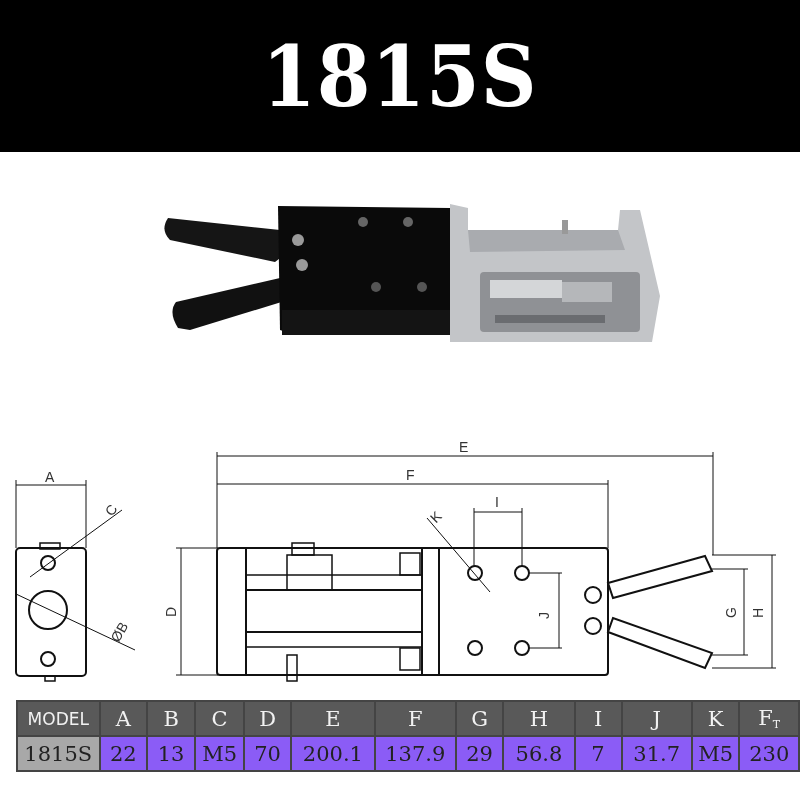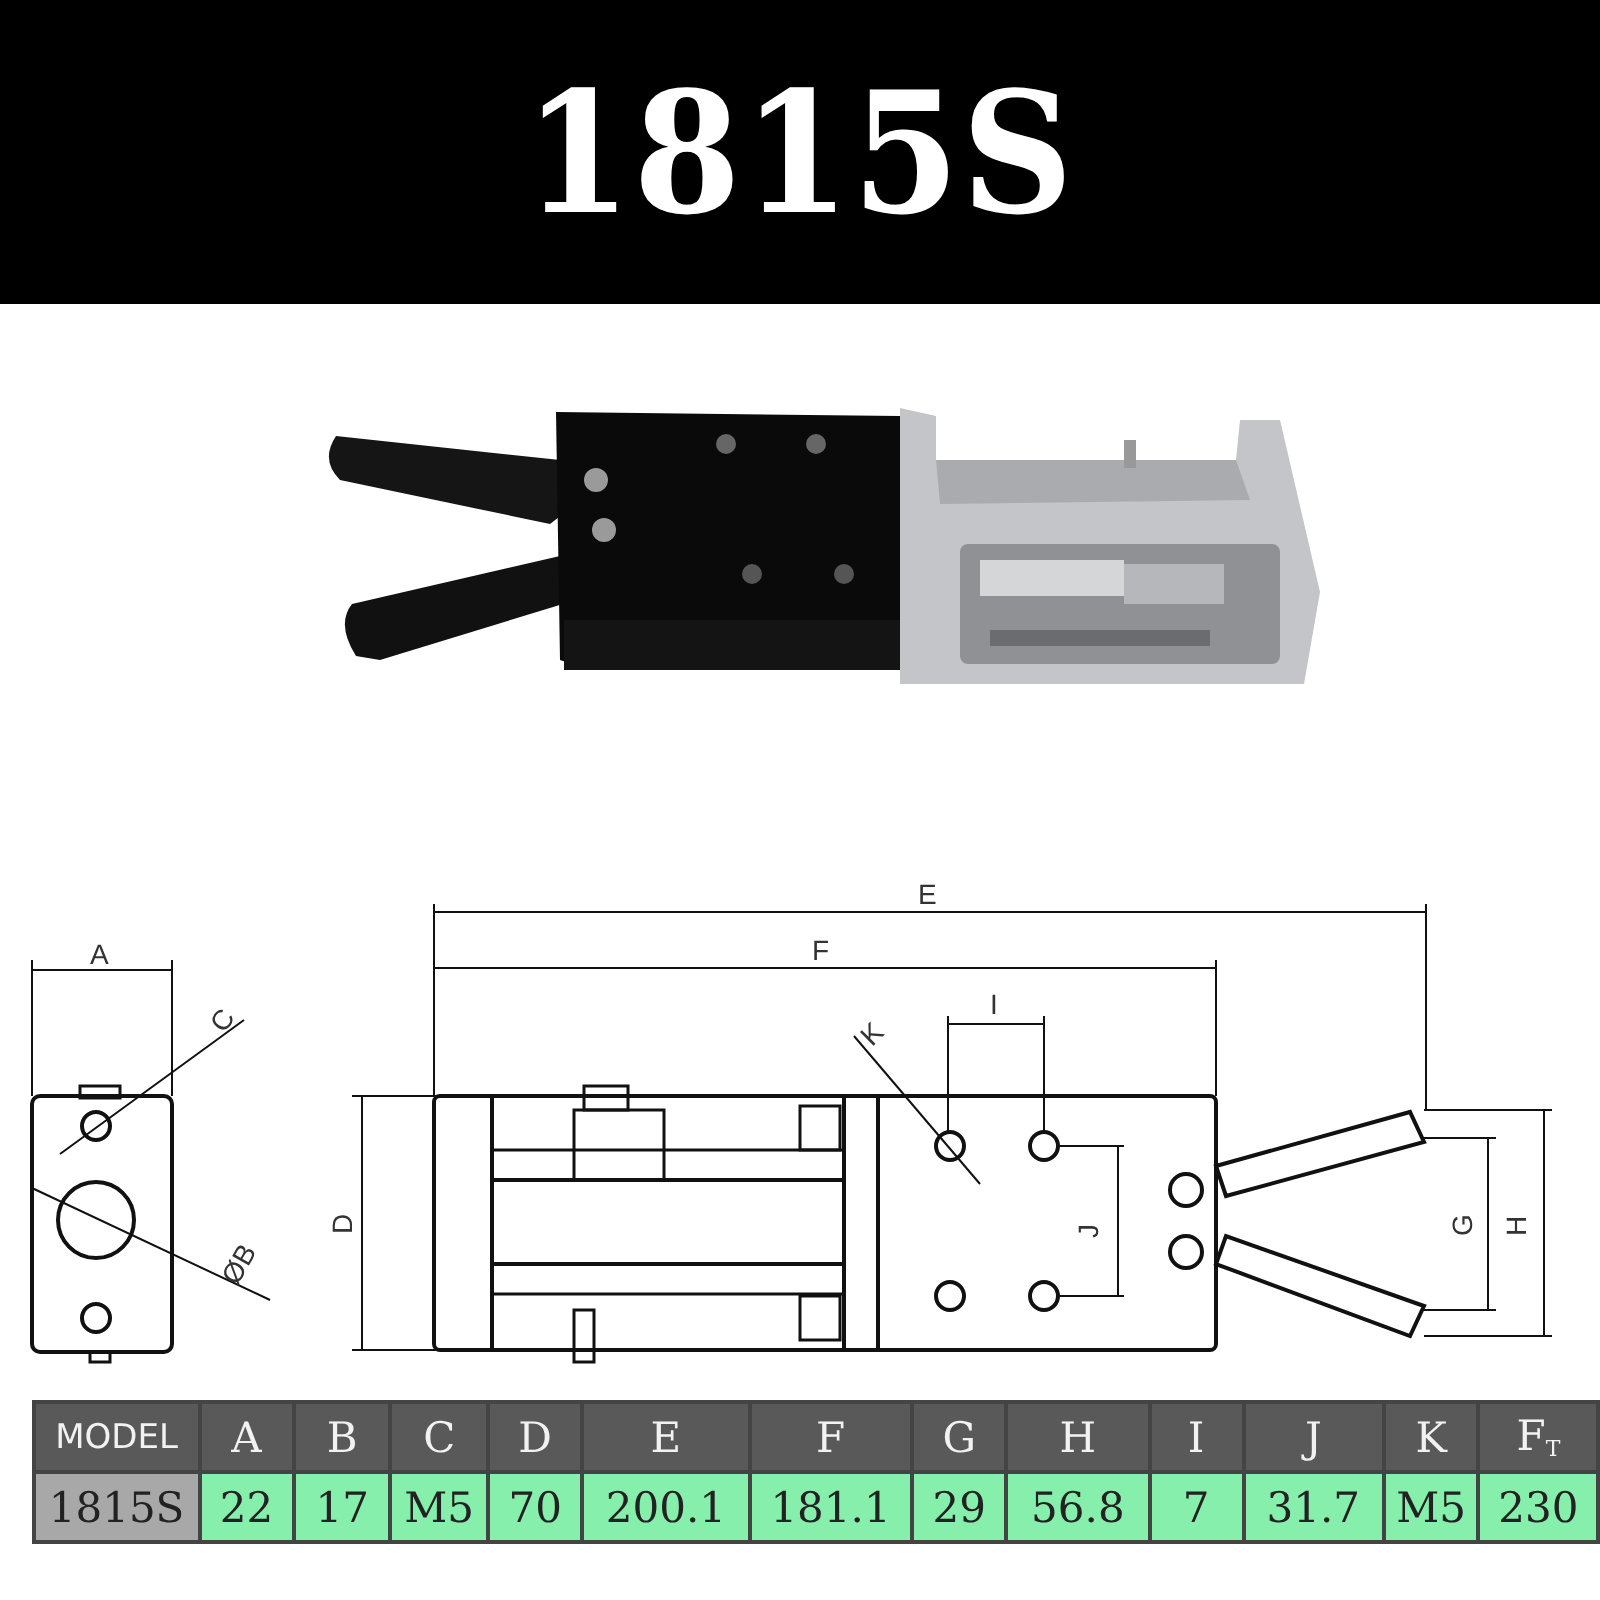--- a/index.html
+++ b/index.html
@@ -5,21 +5,21 @@
   html, body { margin:0; padding:0; }
   body { width:800px; height:800px; background:#ffffff; position:relative; overflow:hidden; font-family:"Liberation Sans", sans-serif; }
   .banner { position:absolute; left:0; top:0; width:800px; height:152px; background:#000; display:flex; align-items:center; justify-content:center; }
   .banner-title { color:#fff; font-family:"DejaVu Serif", serif; font-weight:bold; font-size:84px; letter-spacing:1px; transform:scaleX(0.92); }
   .photo { position:absolute; left:150px; top:190px; width:540px; height:170px; }
   .drawing { position:absolute; left:0; top:440px; width:800px; height:260px; }
   .spec-table { position:absolute; left:16px; top:700px; border-collapse:collapse; }
   .spec-table th, .spec-table td { border:2px solid #444; text-align:center; padding:0; height:33px; font-family:"DejaVu Serif", serif; font-size:21px; font-weight:normal; }
   .spec-table th { background:#595959; color:#f2f2f2; }
   .spec-table th.model-head { font-family:"DejaVu Sans", sans-serif; font-size:17px; }
-  .spec-table td { background:#86efac; color:#222; }
+  .spec-table td { background:#8b5cf6; color:#222; }
   .spec-table td.model-cell { background:#a8a8a8; }
   .sub { font-size:11px; vertical-align:-3px; }
 </style>
 </head>
 <body>
 
 <div class="banner">
   <span class="banner-title">1815S</span>
 </div>
 
@@ -152,25 +152,25 @@
       <th style="width:46px">I</th>
       <th style="width:69px">J</th>
       <th style="width:46px">K</th>
       <th style="width:58px"><span>F</span><span class="sub">T</span></th>
     </tr>
   </thead>
   <tbody>
     <tr>
       <td class="model-cell">1815S</td>
       <td>22</td>
-      <td>17</td>
+      <td>13</td>
       <td>M5</td>
       <td>70</td>
       <td>200.1</td>
-      <td>181.1</td>
+      <td>137.9</td>
       <td>29</td>
       <td>56.8</td>
       <td>7</td>
       <td>31.7</td>
       <td>M5</td>
       <td>230</td>
     </tr>
   </tbody>
 </table>
 

